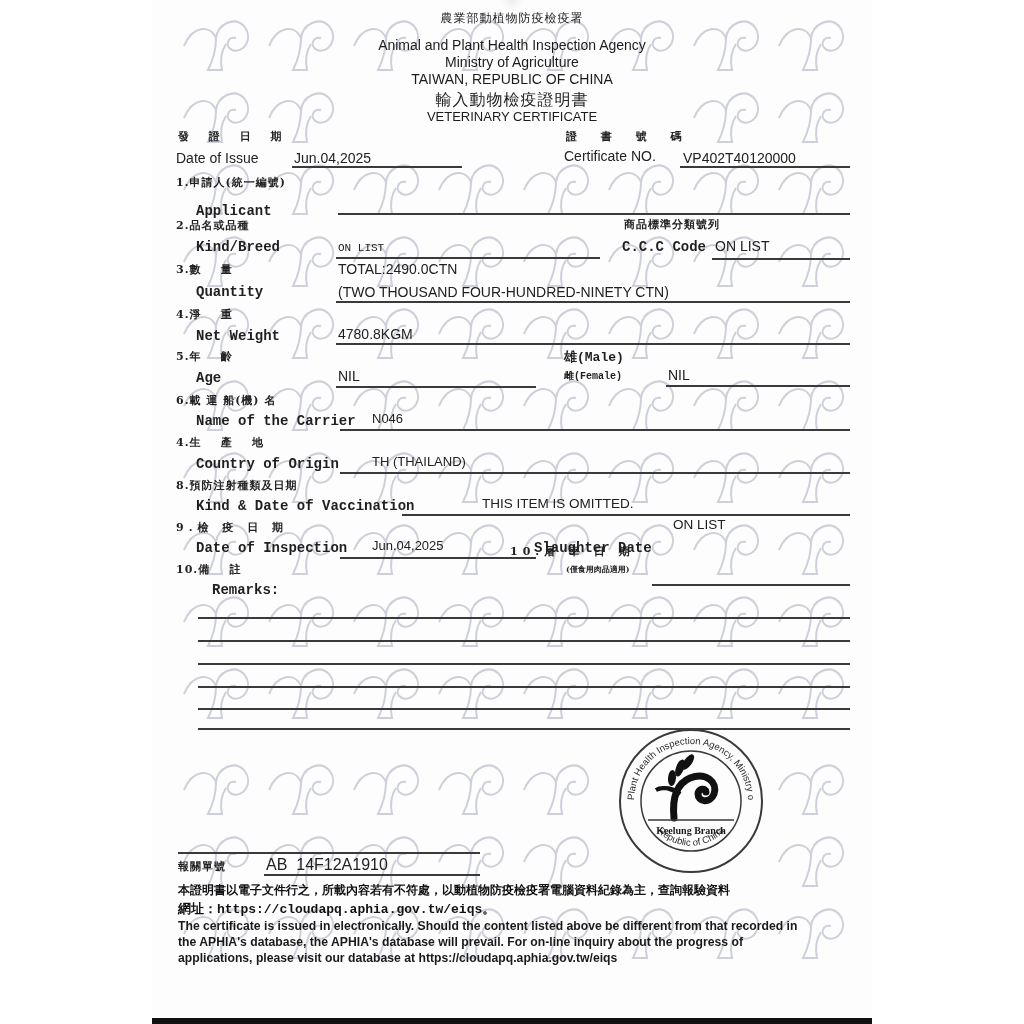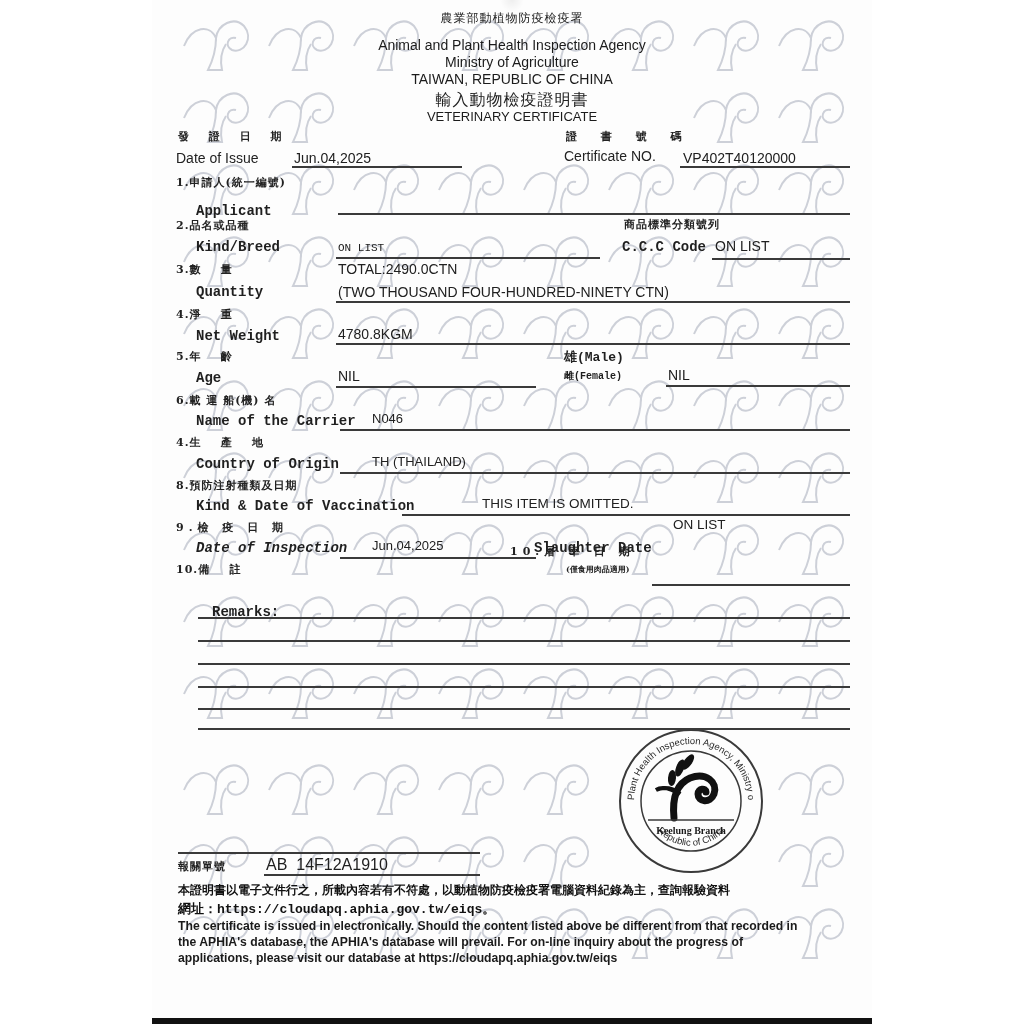--- a/index.html
+++ b/index.html
@@ -203,32 +203,32 @@
   <div class="abs mono-label" style="left:44px; top:456px;">Country of Origin</div>
   <div class="abs val" style="left:220px; top:454px; font-size:13px;">TH (THAILAND)</div>
   <div class="line" style="left:188px; top:472px; width:510px;"></div>
 
   <div class="abs zh-label" style="left:24px; top:478px;">8.預防注射種類及日期</div>
   <div class="abs mono-label" style="left:44px; top:498px;">Kind &amp; Date of Vaccination</div>
   <div class="abs val" style="left:330px; top:496px; font-size:13.5px;">THIS ITEM IS OMITTED.</div>
   <div class="line" style="left:250px; top:514px; width:448px;"></div>
 
   <div class="abs zh-label" style="left:24px; top:520px; letter-spacing:5px;">9.檢 疫 日 期</div>
-  <div class="abs mono-label" style="left:44px; top:540px;font-style:italic;">Date of Inspection</div>
+  <div class="abs mono-label" style="left:44px; top:540px;">Date of Inspection</div>
   <div class="abs val" style="left:220px; top:538px; font-size:13px;">Jun.04,2025</div>
   <div class="line" style="left:188px; top:557px; width:196px;"></div>
 
   <div class="abs zh-label" style="left:358px; top:544px; letter-spacing:5px;">10.屠 宰 日 期</div>
   <div class="abs val" style="left:521px; top:517px; font-size:13.5px;">ON LIST</div>
   <div class="abs mono-label" style="left:382px; top:540px;">Slaughter Date</div>
   <div class="abs zh-label" style="left:414px; top:564px; font-size:8px; letter-spacing:0;">(僅食用肉品適用)</div>
   <div class="line" style="left:500px; top:584px; width:198px;"></div>
 
   <div class="abs zh-label" style="left:24px; top:562px; white-space:pre;">10.備    註</div>
-  <div class="abs mono-label" style="left:44px; top:604px;padding-left:16px;">Remarks:</div>
+  <div class="abs mono-label" style="left:44px; top:582px;padding-left:16px;">Remarks:</div>
 
   <div class="line" style="left:46px; top:617px; width:652px;"></div>
   <div class="line" style="left:46px; top:640px; width:652px;"></div>
   <div class="line" style="left:46px; top:663px; width:652px;"></div>
   <div class="line" style="left:46px; top:686px; width:652px;"></div>
   <div class="line" style="left:46px; top:708px; width:652px;"></div>
   <div class="line" style="left:46px; top:728px; width:652px;"></div>
 
   <div class="stamp">
     <svg width="146" height="146" viewBox="0 0 146 146" xmlns="http://www.w3.org/2000/svg">

